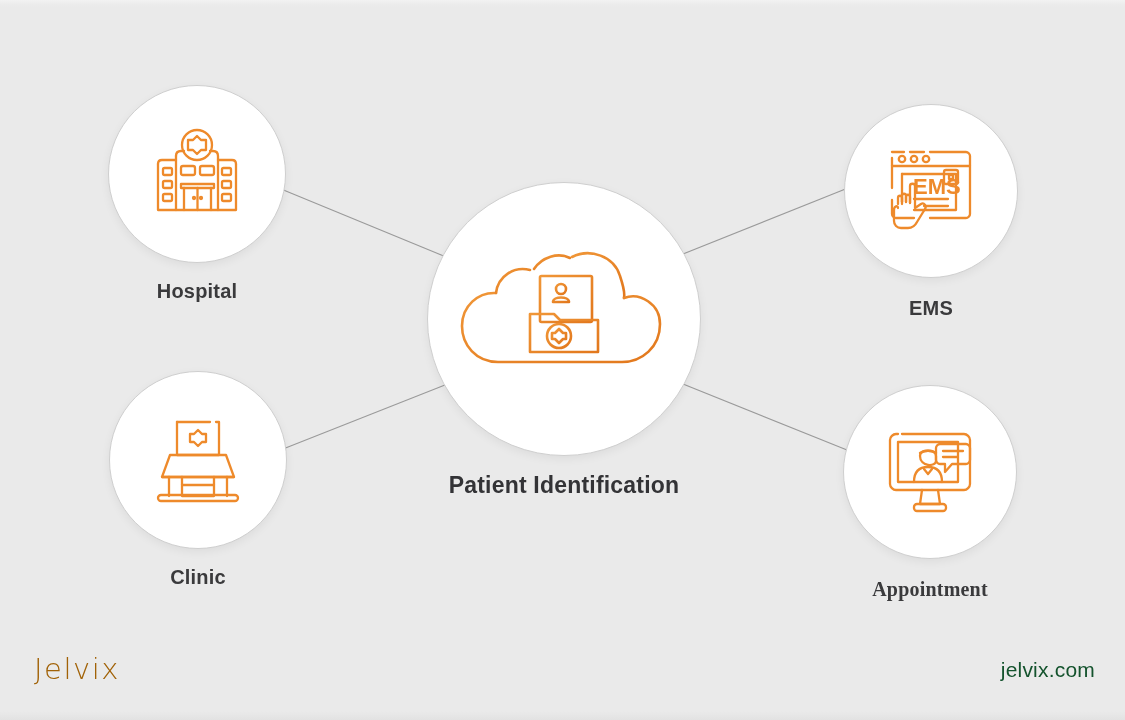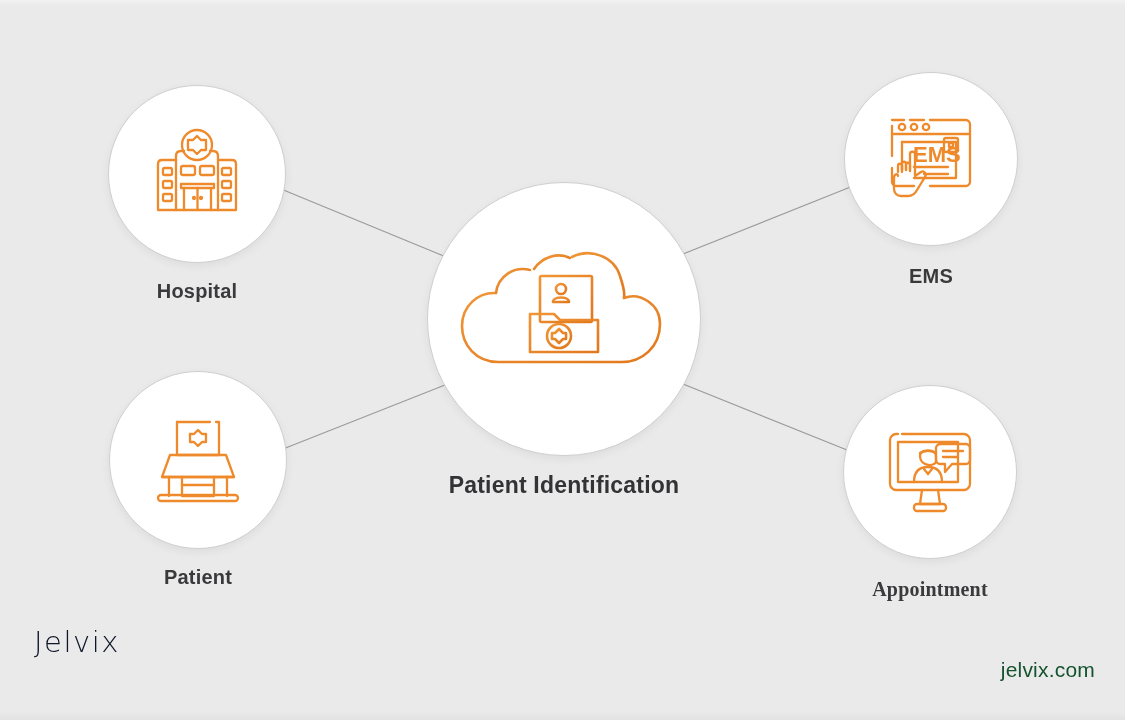--- a/index.html
+++ b/index.html
@@ -87,37 +87,37 @@
   #node-hospital { left: 108px; top: 85px; width: 178px; height: 178px; }
   #node-hospital .disc { left: 0; top: 0; width: 178px; height: 178px; }
   #node-hospital .node-label { left: 0; top: 195px; }
 
   
   #node-clinic { left: 109px; top: 371px; width: 178px; height: 178px; }
   #node-clinic .disc { left: 0; top: 0; width: 178px; height: 178px; }
   #node-clinic .node-label { left: 0; top: 195px; }
 
   
-  #node-ems { left: 844px; top: 72px; width: 174px; height: 174px; }
+  #node-ems { left: 844px; top: 104px; width: 174px; height: 174px; }
   #node-ems .disc { left: 0; top: 0; width: 174px; height: 174px; }
   #node-ems .node-label { left: 0; top: 193px; }
 
   
   #node-appointment { left: 843px; top: 385px; width: 174px; height: 174px; }
   #node-appointment .disc { left: 0; top: 0; width: 174px; height: 174px; }
   #node-appointment .node-label { left: 0; top: 193px; font-family: Liberation Serif, serif; }
 
   
   #logo {
     position: absolute;
     left: 34px;
-    top: 625px;
+    top: 652px;
     font-family: "DejaVu Sans", sans-serif;
     font-size: 29px;
-    color: #0f172a;
+    color: #a16207;
     letter-spacing: 1.5px;
     font-weight: 300;
   }
   #logo .accent {
     position: relative;
   }
   #site {
     position: absolute;
     right: 30px;
     top: 658px;
@@ -232,21 +232,21 @@
           <line x1="19" y1="62" x2="19" y2="81"></line>
           <line x1="77" y1="62" x2="77" y2="81"></line>
 
           <path d="M32 62 L 32 81 L 64 81 L 64 62"></path>
           <line x1="32" y1="70" x2="64" y2="70"></line>
 
           <rect x="8" y="80" width="80" height="6" rx="3"></rect>
         </g>
       </svg>
     </div>
-    <div class="node-label">Patient</div>
+    <div class="node-label">Clinic</div>
   </div>
 
   <div class="node" id="node-ems">
     <div class="disc">
       <svg width="94" height="98" viewBox="0 0 94 98" xmlns="http://www.w3.org/2000/svg">
         <g fill="none" stroke="#ee8a2b" stroke-width="2.3" stroke-linecap="round" stroke-linejoin="round">
 
           <path d="M8 10 L 20 10"></path>
           <path d="M26 10 L 40 10"></path>
           <path d="M46 10 L 82 10 C 84 10, 86 12, 86 14 L 86 72 C 86 74, 84 76, 82 76 L 46 76"></path>

